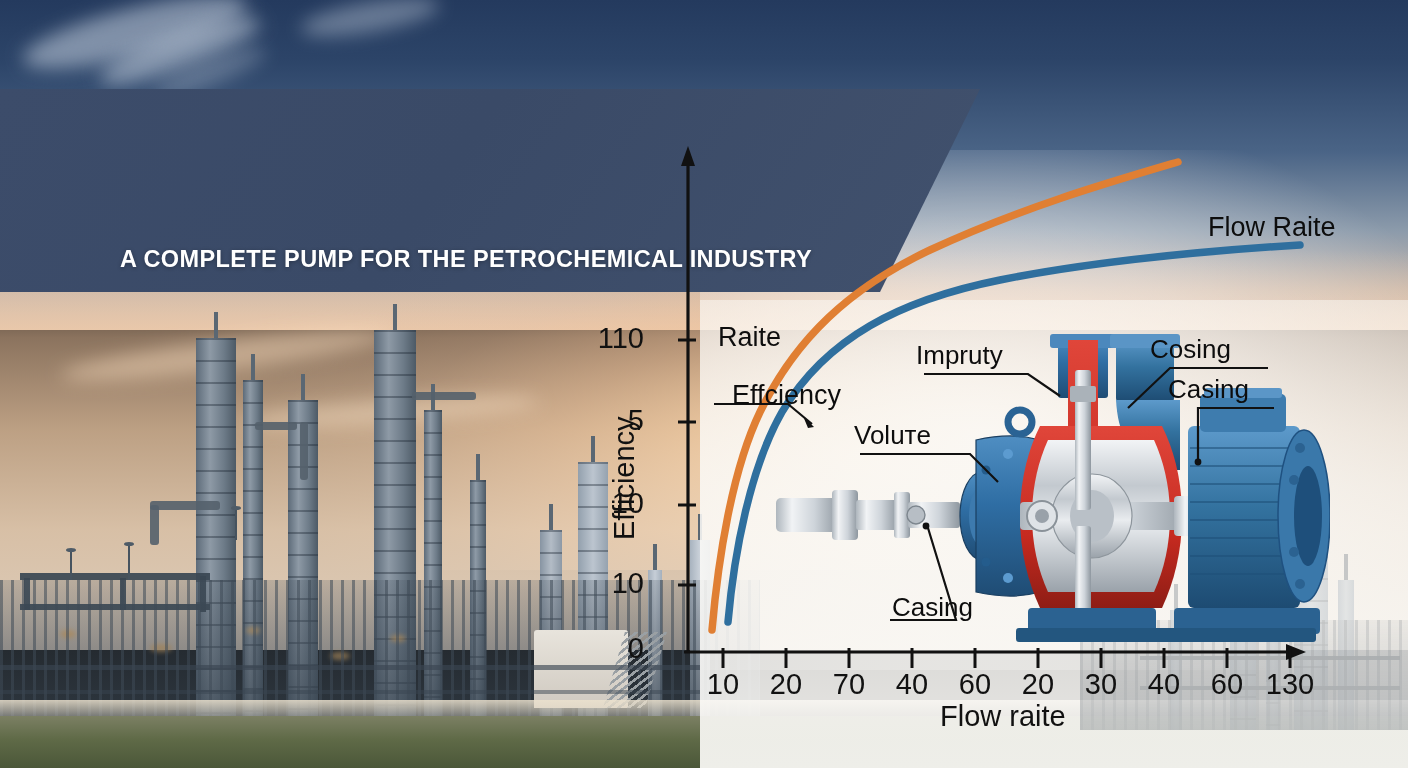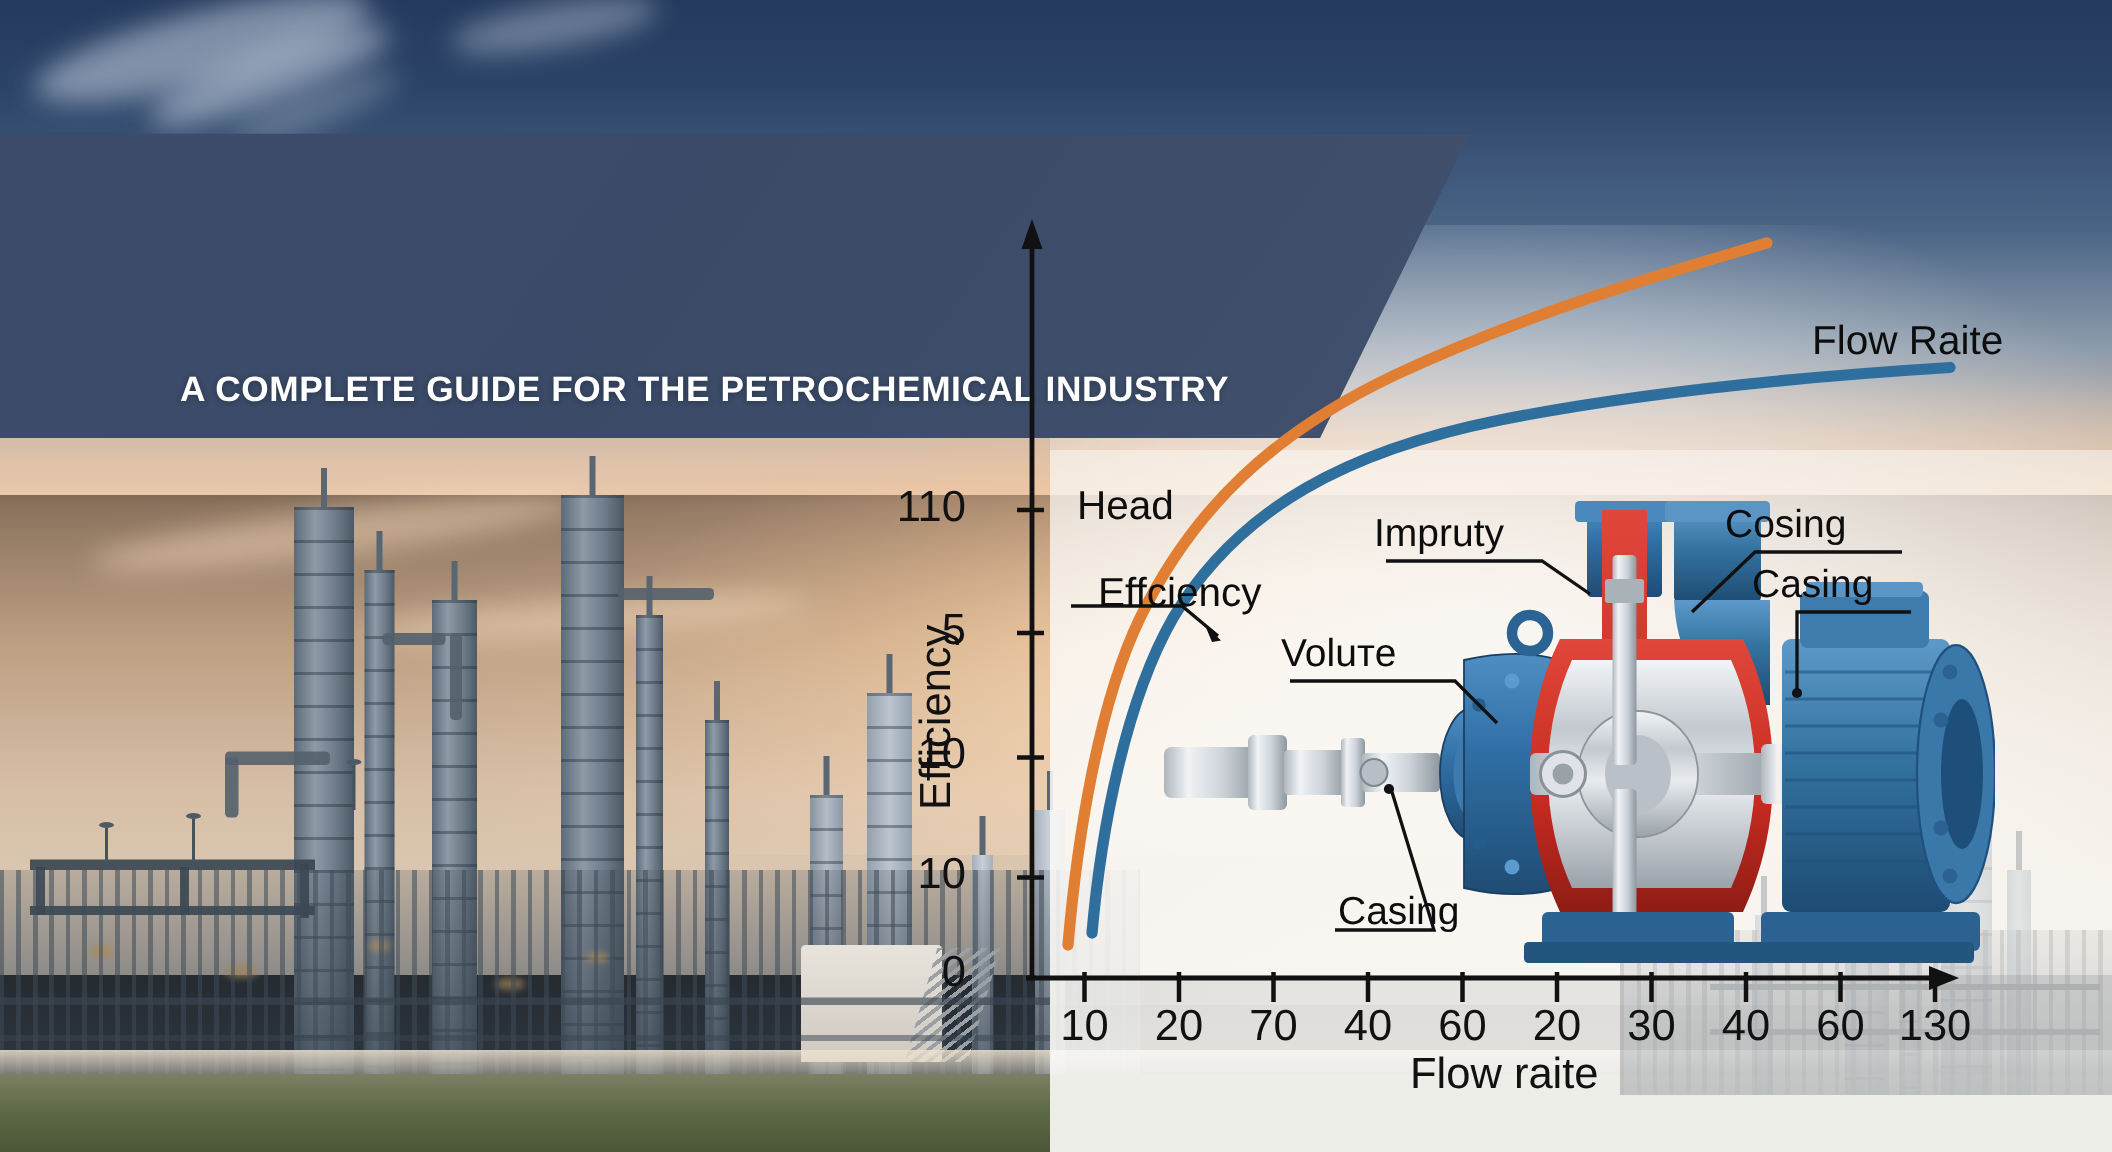--- a/index.html
+++ b/index.html
@@ -170,21 +170,21 @@
       <div class="tower" style="left:90px;width:12px;height:120px;"></div>
       <div class="lowplant" style="height:110px;"></div>
       <div class="deck" style="left:60px;bottom:70px;width:260px;height:4px;"></div>
       <div class="deck" style="left:60px;bottom:40px;width:260px;height:4px;"></div>
     </div>
   </div>
 
   <div class="banner"></div>
   <div class="banner-title">
   </div>
-  <div class="banner-sub">A COMPLETE GUIDE FOR THE PETROCHEMICAL INDUSTRY</div>
+  <div class="banner-sub">A COMPLETE PUMP FOR THE PETROCHEMICAL INDUSTRY</div>
 
   <div class="chart">
     <svg width="760" height="580" viewBox="0 0 760 580">
 
       <g>
         <line x1="88" y1="512" x2="88" y2="20" stroke="#111" stroke-width="3.2"></line>
         <polygon points="88,6 81,26 95,26" fill="#111"></polygon>
         <line x1="78" y1="200" x2="96" y2="200" stroke="#111" stroke-width="3"></line>
         <line x1="78" y1="282" x2="96" y2="282" stroke="#111" stroke-width="3"></line>
         <line x1="78" y1="365" x2="96" y2="365" stroke="#111" stroke-width="3"></line>
@@ -230,21 +230,21 @@
     <div class="xtick" style="left:277px;top:528px;">40</div>
     <div class="xtick" style="left:340px;top:528px;">60</div>
     <div class="xtick" style="left:403px;top:528px;">20</div>
     <div class="xtick" style="left:466px;top:528px;">30</div>
     <div class="xtick" style="left:529px;top:528px;">40</div>
     <div class="xtick" style="left:592px;top:528px;">60</div>
     <div class="xtick" style="left:655px;top:528px;">130</div>
 
     <div class="xtitle" style="left:340px;top:560px;">Flow raite</div>
 
-    <div class="anno anno-lg" style="left:118px;top:182px;">Head</div>
+    <div class="anno anno-lg" style="left:118px;top:182px;">Raite</div>
     <div class="anno anno-lg" style="left:132px;top:216px;margin-top:24px;">Effciency</div>
     <div class="anno anno-lg" style="left:608px;top:72px;">Flow Raite</div>
   </div>
 
   <div class="pump">
     <svg width="560" height="330" viewBox="0 0 560 330">
       <defs>
         <linearGradient id="blueBody" x1="0" y1="0" x2="0" y2="1">
           <stop offset="0%" stop-color="#4f8ec2"></stop>
           <stop offset="42%" stop-color="#2f6ea4"></stop>

